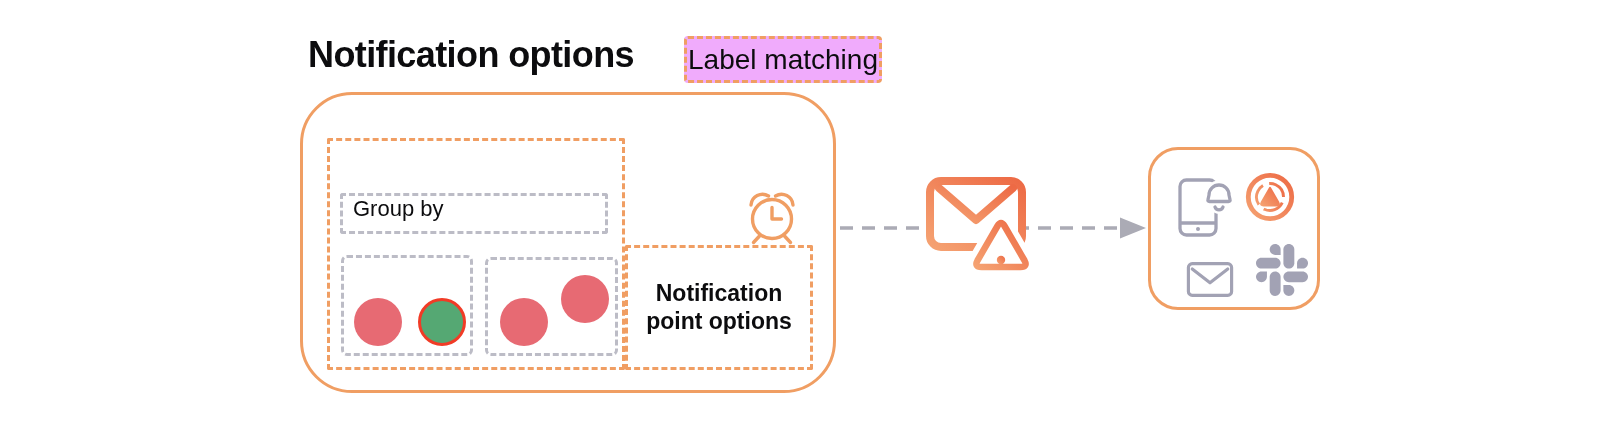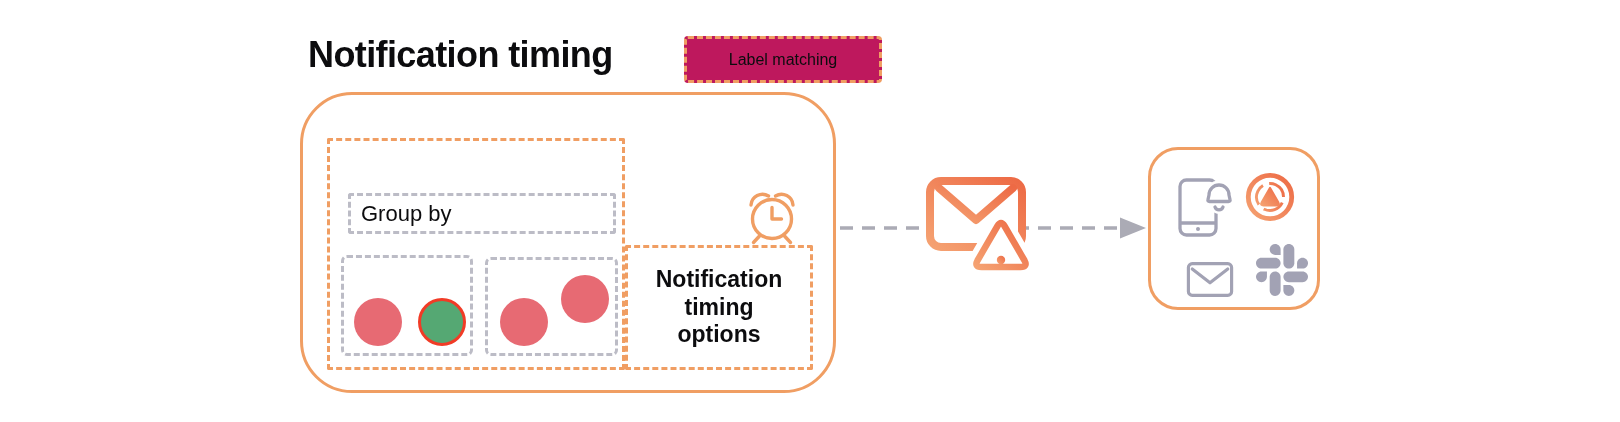--- a/index.html
+++ b/index.html
@@ -10,28 +10,28 @@
     --text-dark:#0C0C0E; --bg:#FFFFFF;
   }
   *{margin:0;padding:0;box-sizing:border-box;}
   body{background:#fff;font-family:"Liberation Sans", sans-serif;}
   .canvas{position:relative;width:1620px;height:422px;background:var(--bg);overflow:hidden;}
 
   .abs{position:absolute;}
 
   .diagram-title{left:308px;top:34px;font-size:36px;font-weight:700;letter-spacing:-0.6px;color:var(--text-dark);}
   .label-matching{left:684px;top:36px;width:198px;height:47px;border:3px dashed var(--orange);border-radius:4px;
-    display:flex;align-items:center;justify-content:center;font-size:16px;color:var(--text-dark);background:#be185d;text-align:right;}
+    display:flex;align-items:center;justify-content:center;font-size:28px;color:var(--text-dark);background:#f0abfc;text-align:right;}
 
   .policy-box{left:300px;top:92px;width:536px;height:301px;border:3px solid var(--orange);border-radius:52px;background:#fff;}
 
   .grouping-box{left:327px;top:138px;width:298px;height:232px;border:3px dashed var(--orange);border-radius:2px;}
   .grouping-title{left:13px;top:18px;font-size:23px;font-weight:700;color:var(--text-dark);white-space:nowrap;}
   .groupby-box{left:10px;top:52px;width:268px;height:41px;border:3px dashed var(--gray-dash);border-radius:3px;
-    display:flex;align-items:center;padding-left:10px;font-size:22px;color:var(--text-dark);margin-left:8px;}
+    display:flex;align-items:flex-start;padding-left:10px;font-size:22px;color:var(--text-dark);}
   .instance-box{border:3px dashed var(--gray-dash);border-radius:6px;}
   .instance-box.g1{left:11px;top:114px;width:132px;height:101px;}
   .instance-box.g2{left:155px;top:116px;width:133px;height:99px;}
   .circle{position:absolute;width:48px;height:48px;border-radius:50%;}
   .circle.red{background:var(--red);}
   .circle.green{background:var(--green);border:3.5px solid var(--alert-ring-red);}
 
   .timing-box{left:625px;top:245px;width:188px;height:125px;border:3px dashed var(--orange);border-radius:2px;
     display:flex;align-items:center;justify-content:center;background:transparent;}
   .timing-text{width:150px;text-align:center;font-size:23px;font-weight:700;line-height:1.2;color:var(--text-dark);}
@@ -52,21 +52,21 @@
   .so{stroke:var(--orange);fill:none;stroke-width:3.4;stroke-linecap:round;stroke-linejoin:round;}
   .so-fill{fill:#fff;}
   .sg{stroke:var(--gray-icon);fill:none;stroke-width:3.3;stroke-linecap:round;stroke-linejoin:round;}
   .white-casing{stroke:#fff;fill:#fff;stroke-linecap:round;stroke-linejoin:round;}
 </style>
 </head>
 <body>
 
 <div class="canvas">
 
-  <div class="abs diagram-title">Notification timing</div>
+  <div class="abs diagram-title">Notification options</div>
   <div class="abs label-matching">
     <span>Label matching</span>
   </div>
 
   <div class="abs policy-box"></div>
 
   <div class="abs grouping-box">
     <div class="abs groupby-box">
       <span>Group by</span>
     </div>
@@ -74,21 +74,21 @@
       <div class="circle red abs" style="left:10px;top:40px;"></div>
       <div class="circle green abs" style="left:74px;top:40px;"></div>
     </div>
     <div class="abs instance-box g2">
       <div class="circle red abs" style="left:12px;top:38px;"></div>
       <div class="circle red abs" style="left:73px;top:15px;"></div>
     </div>
   </div>
 
   <div class="abs timing-box">
-    <div class="timing-text">Notification timing options</div>
+    <div class="timing-text">Notification point options</div>
   </div>
 
   <svg class="abs clock-svg" width="64" height="62" viewBox="0 0 64 62">
     <circle class="so so-fill" cx="32" cy="35" r="19.5"></circle>
     <path class="so" d="M32 23.5 V35 H41.5"></path>
     <path class="so" d="M11 21 A11.5 11.5 0 0 1 28.5 12"></path>
     <path class="so" d="M53 21 A11.5 11.5 0 0 0 35.5 12"></path>
     <path class="so" d="M19.5 52 L13.5 58.5"></path>
     <path class="so" d="M44.5 52 L50.5 58.5"></path>
   </svg>

